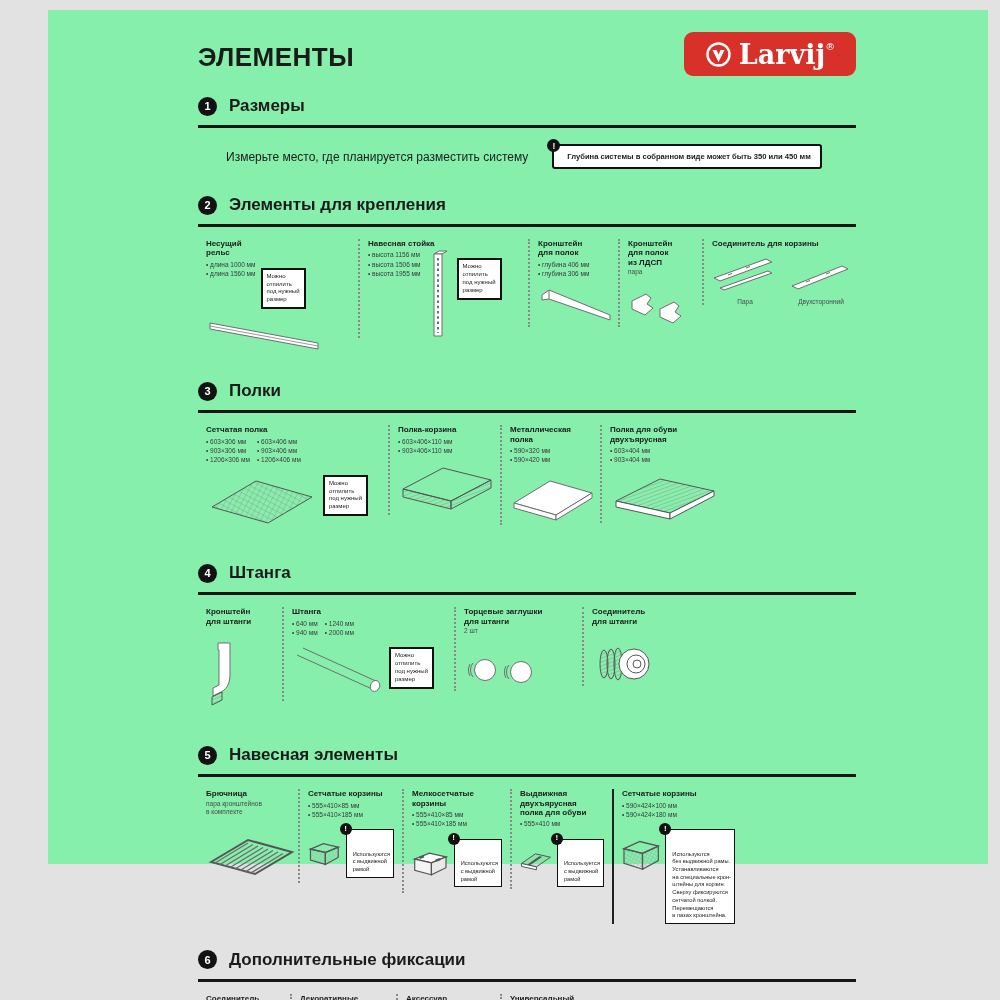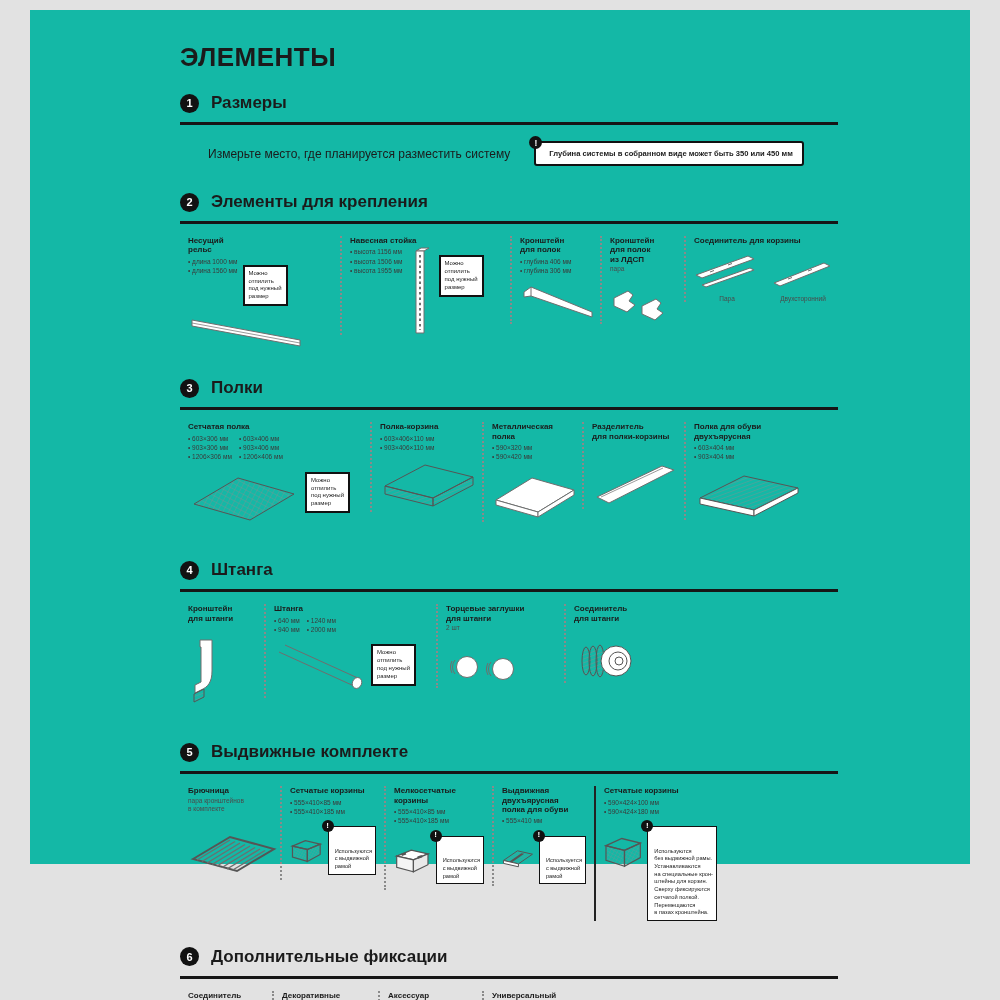--- a/index.html
+++ b/index.html
@@ -1,20 +1,20 @@
 <!DOCTYPE html>
 <html><head>
 <meta charset="utf-8">
 <style>
   html,body{margin:0;padding:0;}
   body{
     width:1000px;height:1000px;overflow:hidden;background:#e2e2e2;
     font-family:"Liberation Sans",sans-serif;color:#1b1b1b;position:relative;
   }
-  .sheet{position:absolute;left:30px;top:10px;width:940px;height:854px;background:#14b8a6;}
+  .sheet{position:absolute;left:48px;top:10px;width:940px;height:854px;background:#86efac;}
   .content{padding:22px 0 0 150px;width:658px;}
 
   
   .doc-header{display:flex;justify-content:space-between;align-items:flex-start;}
   .page-title{font-size:26px;font-weight:800;letter-spacing:.5px;margin:10px 0 0 0;}
   .logo{background:#d7312a;border-radius:9px;height:44px;min-width:148px;display:flex;align-items:center;justify-content:center;gap:7px;padding:0 12px;}
   .logo-text{font-family:"DejaVu Serif",serif;font-weight:bold;color:#fff;font-size:27px;line-height:1;}
   .logo-reg{font-family:"DejaVu Serif",serif;color:#fff;font-size:10px;vertical-align:14px;}
 
   
@@ -64,20 +64,27 @@
       <path d="M0 0V3.6" stroke="#8b8b8b" stroke-width="0.8"></path>
     </pattern>
   </defs>
 </svg>
 
 <div class="sheet">
   <div class="content">
 
     <div class="doc-header">
       <h1 class="page-title">ЭЛЕМЕНТЫ</h1>
+      <div class="logo">
+        <svg class="fg" width="27" height="27" viewBox="0 0 27 27">
+          <circle cx="13.5" cy="13.5" r="11" fill="none" stroke="#ffffff" stroke-width="2.4"></circle>
+          <path d="M7.5 9 L13.5 21 L19.5 9 L15.5 9 L13.5 13.5 L11.5 9 Z" fill="#ffffff"></path>
+        </svg>
+        <span><span class="logo-text">Larvij</span><span class="logo-reg">®</span></span>
+      </div>
     </div>
 
     <div class="section" style="margin-top:18px;">
       <div class="sec-head">
         <span class="badge">1</span>
         <h2 class="sec-title">Размеры</h2>
       </div>
       <div class="rule"></div>
       <div class="s1-body">
         <div class="lead">Измерьте место, где планируется разместить систему</div>
@@ -233,28 +240,20 @@
             <li>590×320 мм</li>
             <li>590×420 мм</li>
           </ul>
           <svg class="fg fig" width="86" height="52" viewBox="0 0 86 52">
             <path d="M4 30 L40 8 L82 20 L46 42 Z" fill="#fff" stroke="#6e6e6e"></path>
             <path d="M4 30 L4 35 L46 47 L46 42 Z" fill="#fff" stroke="#6e6e6e"></path>
             <path d="M46 42 L82 20 L82 25 L46 47 Z" fill="#fff" stroke="#6e6e6e"></path>
           </svg>
         </div>
 
-        <div class="item" style="width:102px">
-          <div class="item-name">Разделитель
-для полки-корзины</div>
-          <svg class="fg fig" width="88" height="52" viewBox="0 0 88 52" style="margin-top:16px">
-            <path d="M5 40 L70 9 L82 13 L17 46 Z" fill="#fff" stroke="#6e6e6e"></path>
-            <path d="M9 40 L71 11" stroke="#6e6e6e" stroke-width="0.7" fill="none"></path>
-          </svg>
-        </div>
 
         <div class="item" style="width:141px">
           <div class="item-name">Полка для обуви
 двухъярусная</div>
           <ul class="specs">
             <li>603×404 мм</li>
             <li>903×404 мм</li>
           </ul>
           <svg class="fg fig" width="110" height="50" viewBox="0 0 110 50">
             <path d="M6 28 L50 6 L104 18 L60 40 Z" fill="url(#hatch)" stroke="#555"></path>
@@ -326,21 +325,21 @@
             <circle cx="44" cy="22" r="9" fill="none" stroke="#555"></circle>
             <circle cx="45" cy="22" r="4" fill="none" stroke="#555"></circle>
           </svg>
         </div>
       </div>
     </div>
 
     <div class="section">
       <div class="sec-head">
         <span class="badge">5</span>
-        <h2 class="sec-title">Выдвижные комплекте</h2>
+        <h2 class="sec-title">Навесная элементы</h2>
       </div>
       <div class="rule"></div>
       <div class="row" style="min-height:130px;">
 
         <div class="item" style="width:100px">
           <div class="item-name">Брючница</div>
           <div class="item-sub">пара кронштейнов
 в комплекте</div>
           <svg class="fg fig" width="90" height="54" viewBox="0 0 90 54" style="margin-top:14px">
             <path d="M5 32 L42 10 L86 22 L49 44 Z" fill="none" stroke="#555" stroke-width="2"></path>

